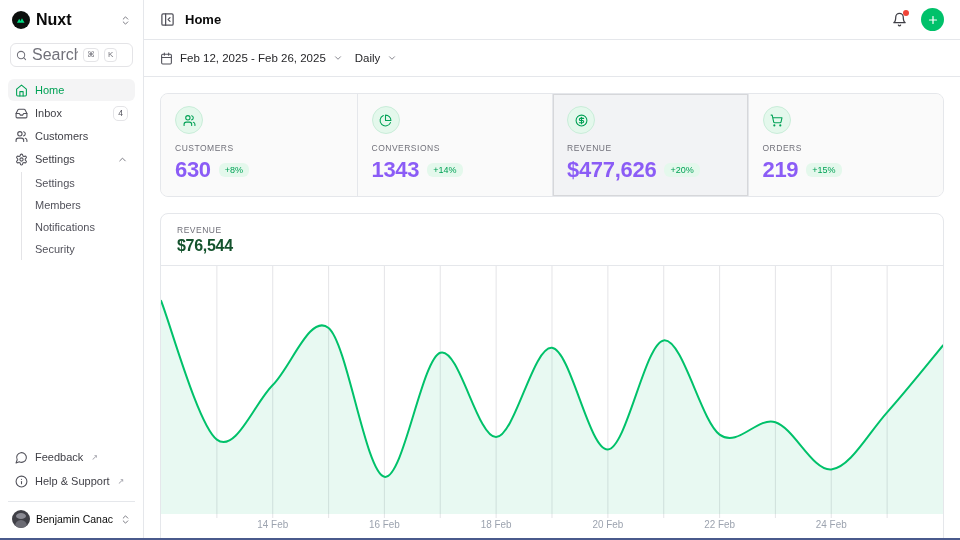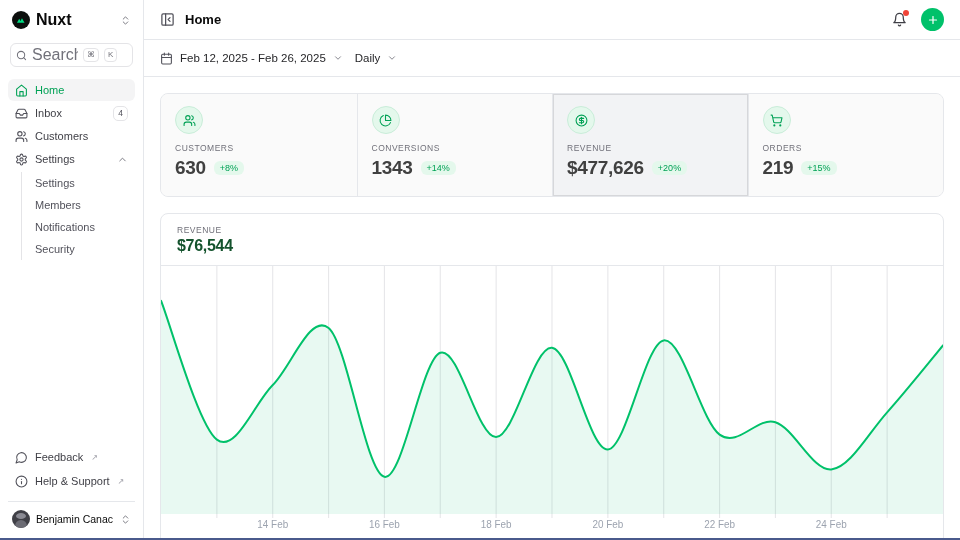--- a/index.html
+++ b/index.html
@@ -71,21 +71,21 @@
     border-radius:8px; overflow:hidden; height:104px; background:#fafafa; }
   .stat-cell { background:#fafafa; padding:12px 14px; border-left:1px solid #e5e7eb; cursor:pointer; }
   .stat-cell:first-child { border-left:none; }
   .stat-cell.selected { background:#f2f3f5; box-shadow:inset 0 0 0 1px #d6d7da; }
   .stat-icon { width:28px; height:28px; border-radius:50%; background:#e4f8ec;
     border:1px solid #c9edd9; color:#00a155; display:flex; align-items:center;
     justify-content:center; margin-bottom:9px; }
   .stat-label { font-size:8.5px; letter-spacing:.5px; color:#71717a; margin-bottom:4px;
     font-weight:500; }
   .stat-value-row { display:flex; align-items:center; gap:8px; }
-  .stat-value { font-size:19px; font-weight:700; color:#404040; letter-spacing:-.3px; }
+  .stat-value { font-size:22px; font-weight:700; color:#8b5cf6; letter-spacing:-.3px; }
   .stat-badge { background:#e4f8ec; color:#00a155; font-size:9px; font-weight:500;
     padding:2px 6px; border-radius:6px; }
 
   .chart-card { margin-top:16px; border:1px solid #e5e7eb; border-radius:8px; background:#fff;
     height:360px; overflow:hidden; }
   .chart-header { padding:11px 16px 10px; border-bottom:1px solid #e5e7eb; }
   .chart-label { font-size:8.5px; color:#71717a; letter-spacing:.5px; font-weight:500; }
   .chart-value { font-size:16px; font-weight:700; letter-spacing:-.3px; color:#14532d; margin-top:2px; }
   .chart-svg { display:block; width:100%; height:268px; }
 

